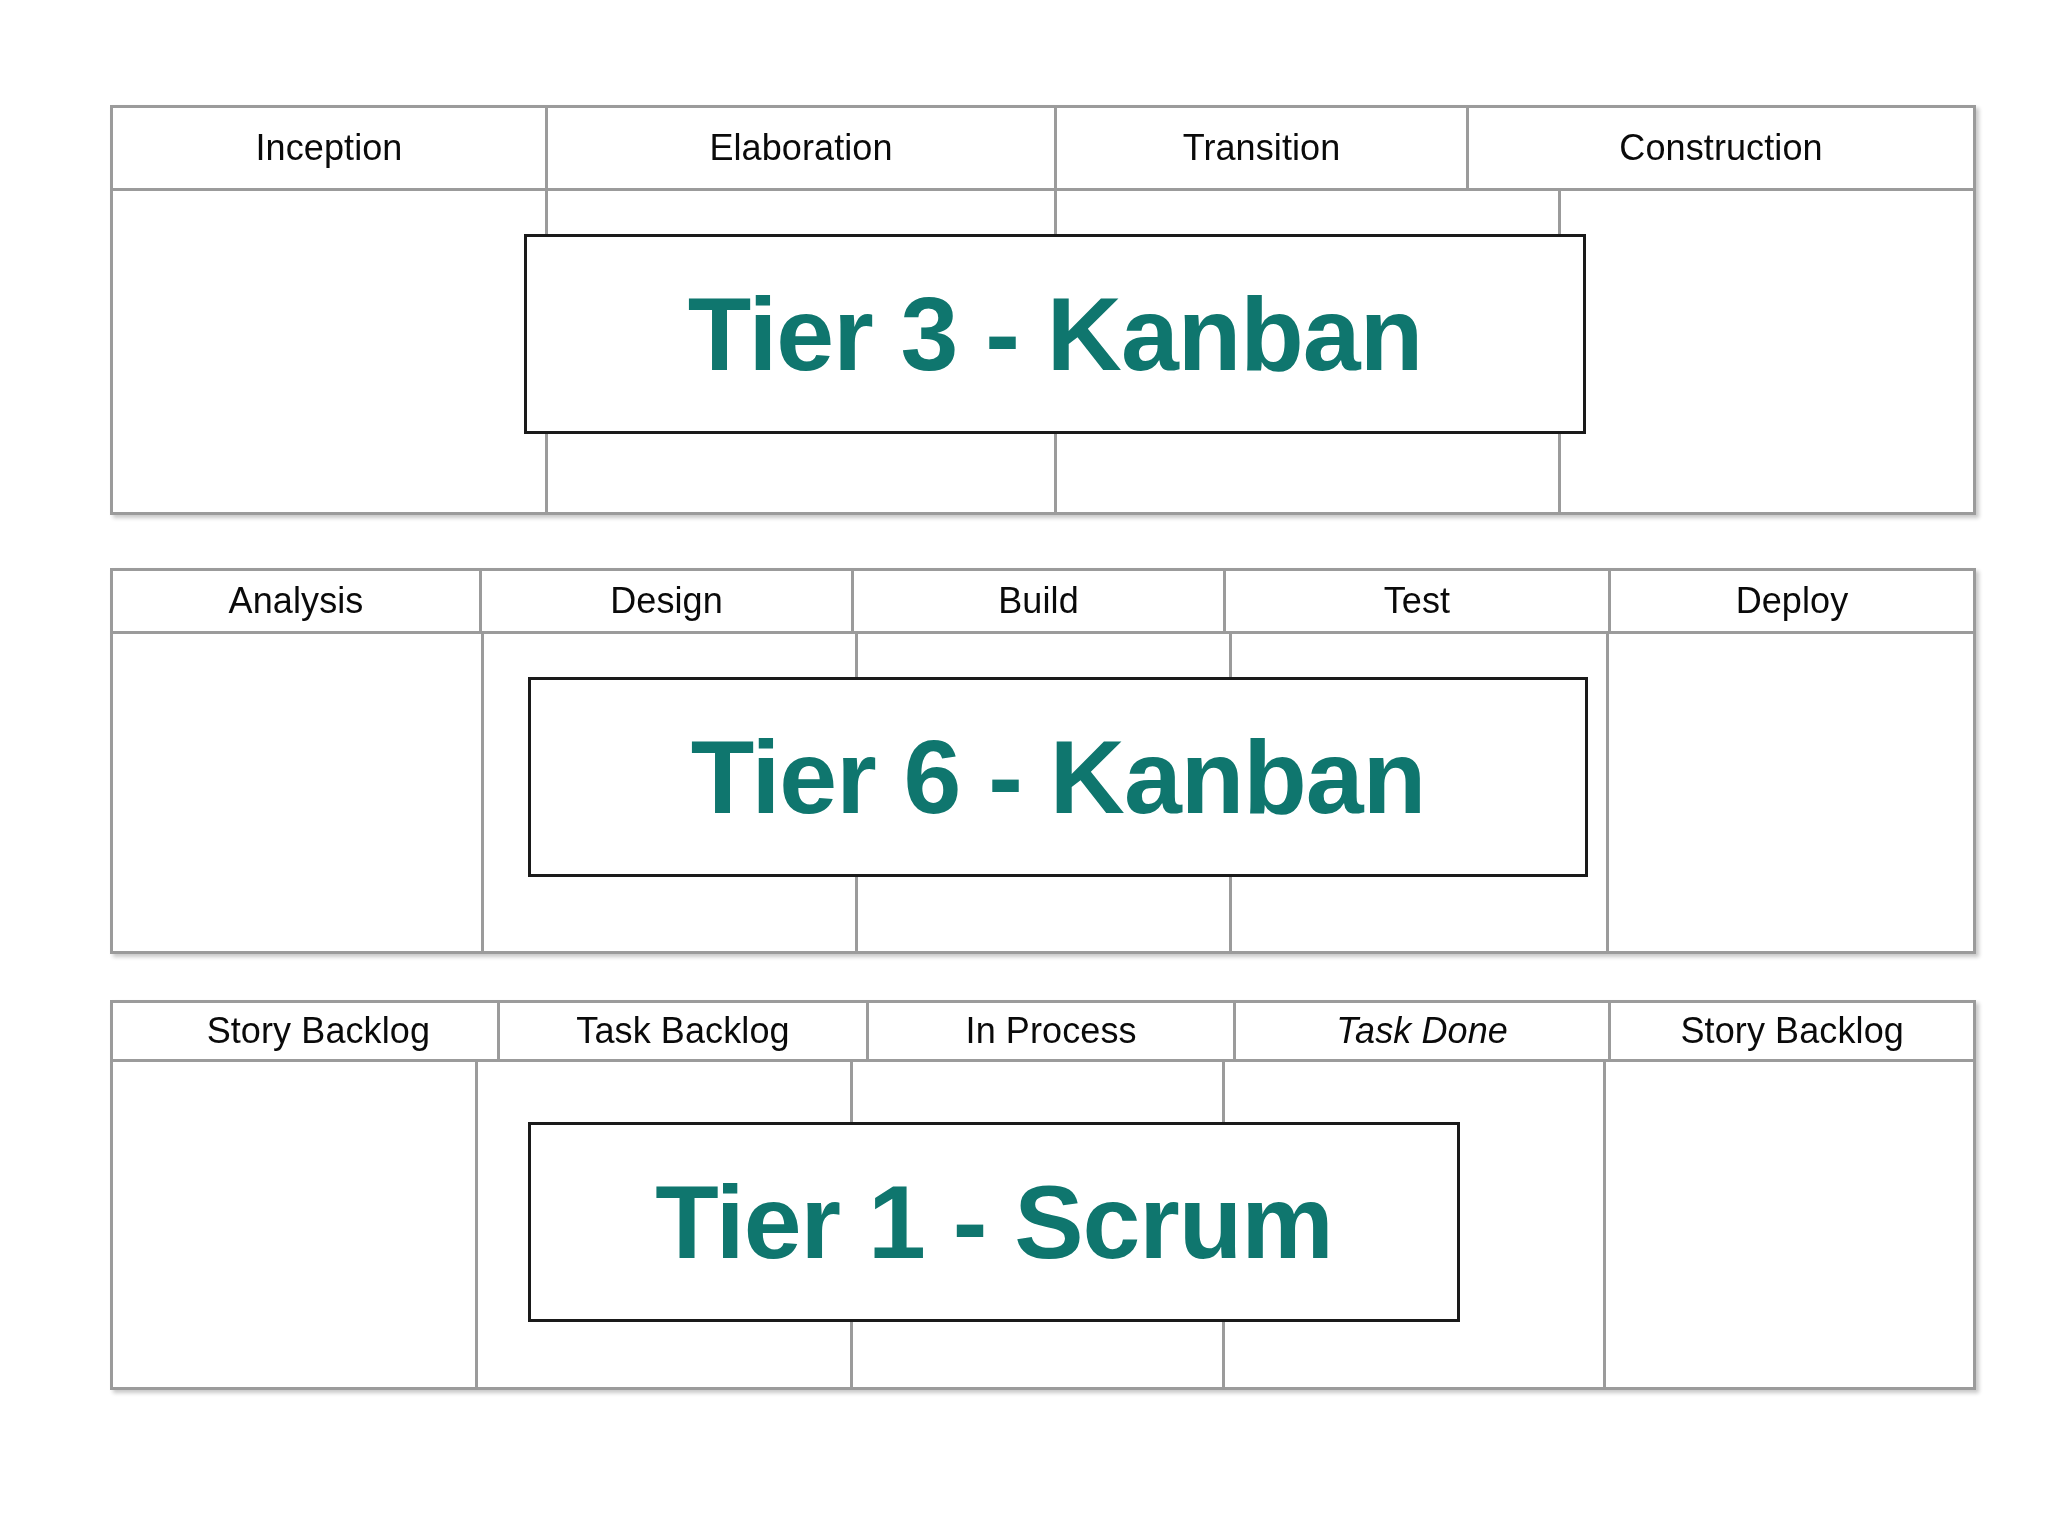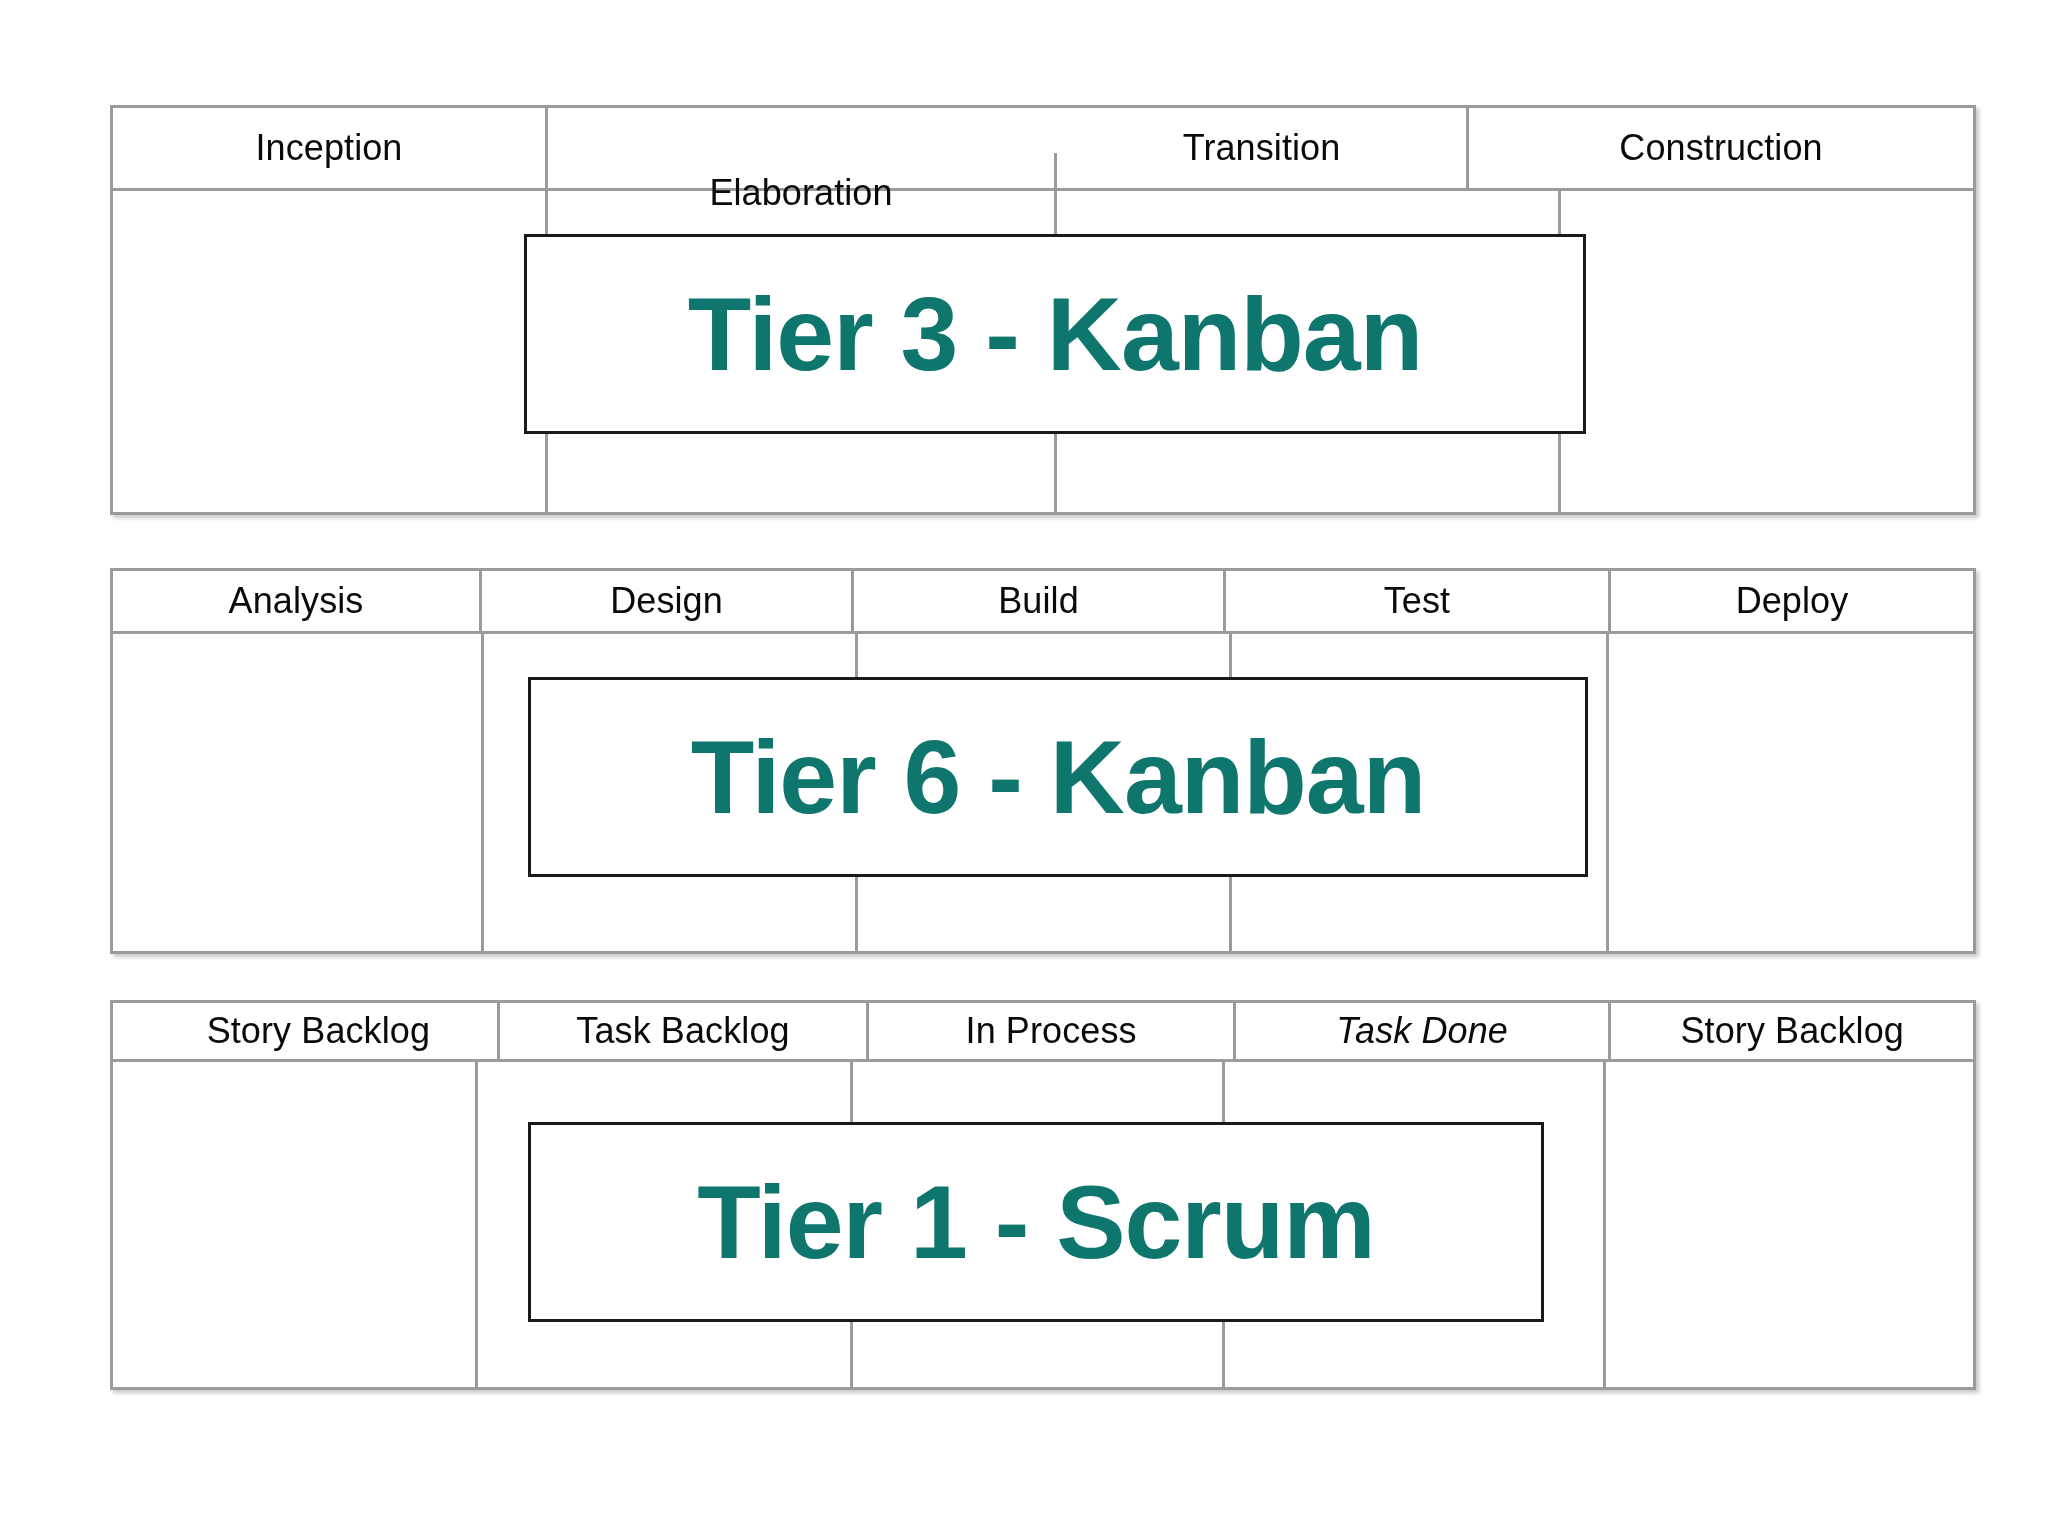--- a/index.html
+++ b/index.html
@@ -87,21 +87,21 @@
 <body>
 
 <div id="stage">
 
   <div class="tier-band" style="left:110px; top:105px; width:1866px; height:410px;">
     <div class="grid">
       <div class="header-row" style="height:80px;">
         <div class="cell header-cell" style="width:435px;">
           <span>Inception</span>
         </div>
-        <div class="cell header-cell" style="width:509px;margin-top:45px;">
+        <div class="cell header-cell" style="width:509px;">
           <span>Elaboration</span>
         </div>
         <div class="cell header-cell" style="width:412px;">
           <span>Transition</span>
         </div>
         <div class="cell header-cell" style="width:504px;">
           <span>Construction</span>
         </div>
       </div>
       <div class="body-row">
@@ -172,17 +172,17 @@
       <div class="body-row">
         <div class="cell" style="width:365px;"></div>
         <div class="cell" style="width:375px;"></div>
         <div class="cell" style="width:372px;"></div>
         <div class="cell" style="width:381px;"></div>
         <div class="cell" style="width:367px;"></div>
       </div>
     </div>
   </div>
 
-  <div class="tier-label-box" style="left:528px; top:1122px; width:1016px; height:200px;">
+  <div class="tier-label-box" style="left:528px; top:1122px; width:932px; height:200px;">
     <span class="tier-label-text">Tier 1 - Scrum</span>
   </div>
 
 </div>
 
 </body></html>

